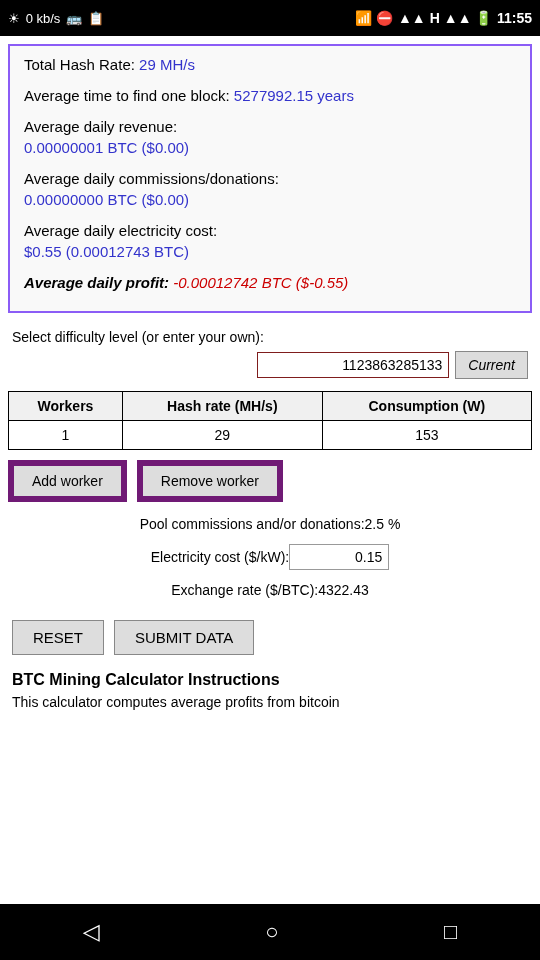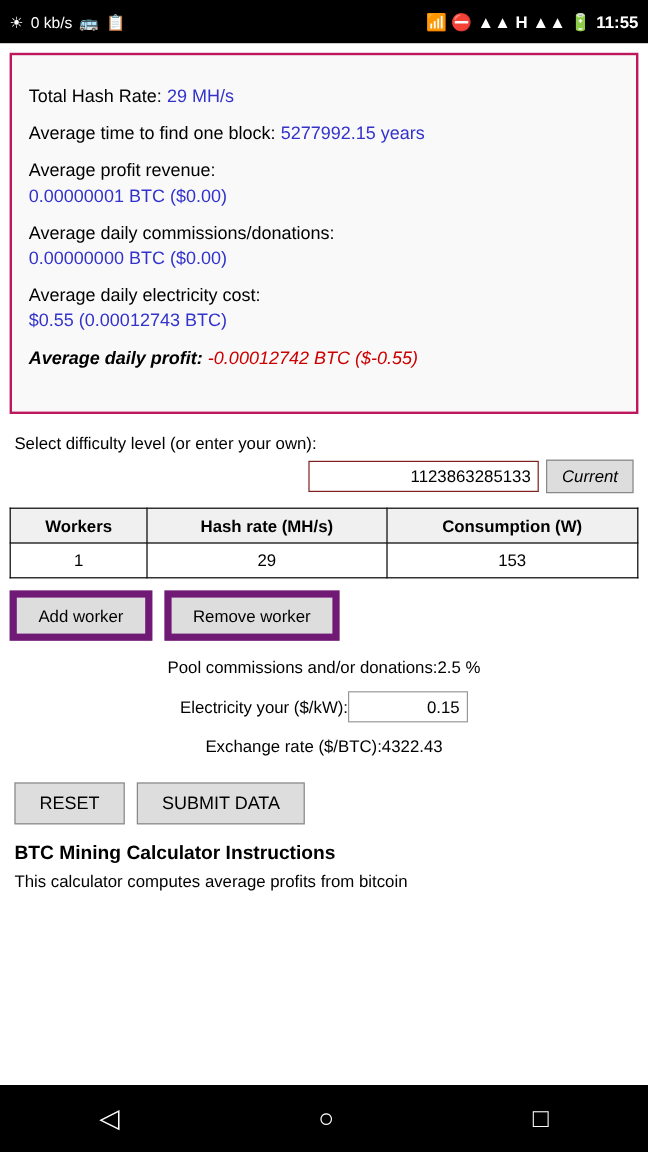--- a/index.html
+++ b/index.html
@@ -33,23 +33,23 @@
     .status-right {
       display: flex;
       align-items: center;
       gap: 4px;
       font-size: 14px;
       font-weight: bold;
     }
 
     
     .stats-box {
-      border: 2px solid #be185d;
+      border: 2px solid #8b5cf6;
       margin: 8px;
-      padding: 24px 14px;
+      padding: 8px 14px;
       background: #f9f9f9;
     }
     .stats-box .stat-line {
       margin-bottom: 10px;
       font-size: 15px;
       line-height: 1.4;
     }
     .stat-label { color: #000; }
     .stat-value-blue { color: #3333cc; font-weight: normal; }
     .stat-value-red { color: #cc0000; font-weight: normal; }
@@ -232,21 +232,21 @@
     <span class="stat-label">Total Hash Rate:</span>
     <span class="stat-value-blue">29 MH/s</span>
   </div>
 
   <div class="stat-line">
     <span class="stat-label">Average time to find one block:</span>
     <span class="stat-value-blue">5277992.15 years</span>
   </div>
 
   <div class="stat-line">
-    <span class="stat-label">Average profit revenue:</span>
+    <span class="stat-label">Average daily revenue:</span>
     <br>
     <span class="stat-value-blue">0.00000001 BTC ($0.00)</span>
   </div>
 
   <div class="stat-line">
     <span class="stat-label">Average daily commissions/donations:</span>
     <br>
     <span class="stat-value-blue">0.00000000 BTC ($0.00)</span>
   </div>
 
@@ -296,21 +296,21 @@
 </div>
 
 <div class="form-section">
 
   <div class="form-row">
     <span class="form-row-label">Pool commissions and/or donations:</span>
     <span class="form-row-value">2.5 %</span>
   </div>
 
   <div class="form-row">
-    <span class="form-row-label">Electricity your ($/kW):</span>
+    <span class="form-row-label">Electricity cost ($/kW):</span>
     <input class="form-row-input" type="text" value="0.15" style="">
   </div>
 
   <div class="form-row">
     <span class="form-row-label">Exchange rate ($/BTC):</span>
     <span class="form-row-value">4322.43</span>
   </div>
 
 </div>
 

